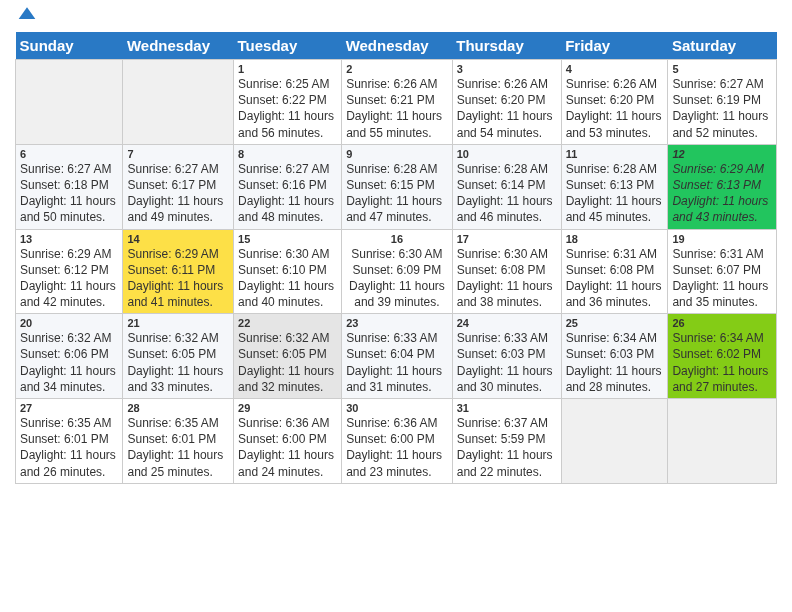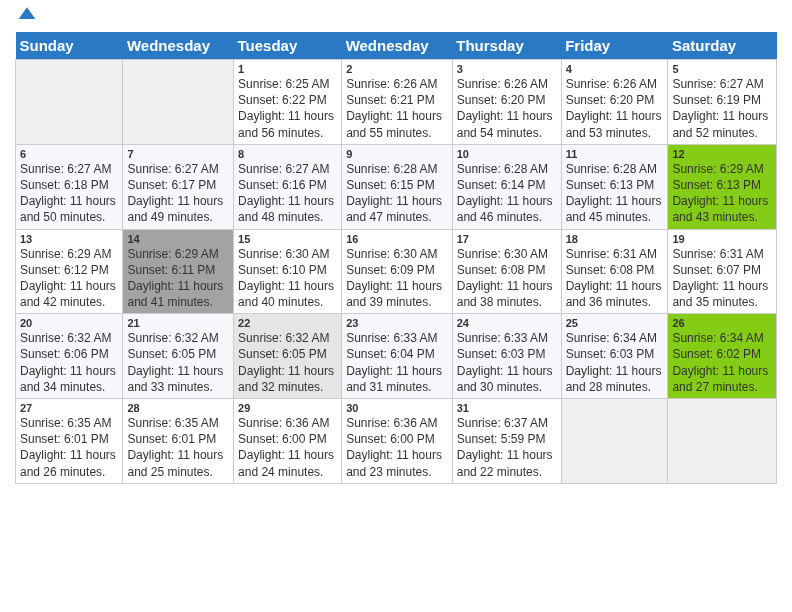--- a/index.html
+++ b/index.html
@@ -198,47 +198,47 @@
           <div class="day-info">
             Sunrise: 6:28 AM<br>Sunset: 6:14 PM<br>Daylight: 11 hours and 46 minutes.
           </div>
         </td>
           <td style="background-color: rgb(245, 247, 250);">
           <div class="day-num">11</div>
           <div class="day-info">
             Sunrise: 6:28 AM<br>Sunset: 6:13 PM<br>Daylight: 11 hours and 45 minutes.
           </div>
         </td>
-          <td style="background-color: #84cc16;">
+          <td style="background-color: #22c55e; font-style: italic;">
           <div class="day-num">12</div>
           <div class="day-info">
             Sunrise: 6:29 AM<br>Sunset: 6:13 PM<br>Daylight: 11 hours and 43 minutes.
           </div>
         </td>
         </tr>
         <tr>
           <td style="background-color: rgb(255, 255, 255);">
           <div class="day-num">13</div>
           <div class="day-info">
             Sunrise: 6:29 AM<br>Sunset: 6:12 PM<br>Daylight: 11 hours and 42 minutes.
           </div>
         </td>
-          <td style="background-color: #a3a3a3;">
+          <td style="background-color: #fde047;">
           <div class="day-num">14</div>
           <div class="day-info">
             Sunrise: 6:29 AM<br>Sunset: 6:11 PM<br>Daylight: 11 hours and 41 minutes.
           </div>
         </td>
           <td style="background-color: rgb(255, 255, 255);">
           <div class="day-num">15</div>
           <div class="day-info">
             Sunrise: 6:30 AM<br>Sunset: 6:10 PM<br>Daylight: 11 hours and 40 minutes.
           </div>
         </td>
-          <td style="background-color: rgb(255, 255, 255);">
+          <td style="background-color: rgb(255, 255, 255); text-align: center;">
           <div class="day-num">16</div>
           <div class="day-info">
             Sunrise: 6:30 AM<br>Sunset: 6:09 PM<br>Daylight: 11 hours and 39 minutes.
           </div>
         </td>
           <td style="background-color: rgb(255, 255, 255);">
           <div class="day-num">17</div>
           <div class="day-info">
             Sunrise: 6:30 AM<br>Sunset: 6:08 PM<br>Daylight: 11 hours and 38 minutes.
           </div>

